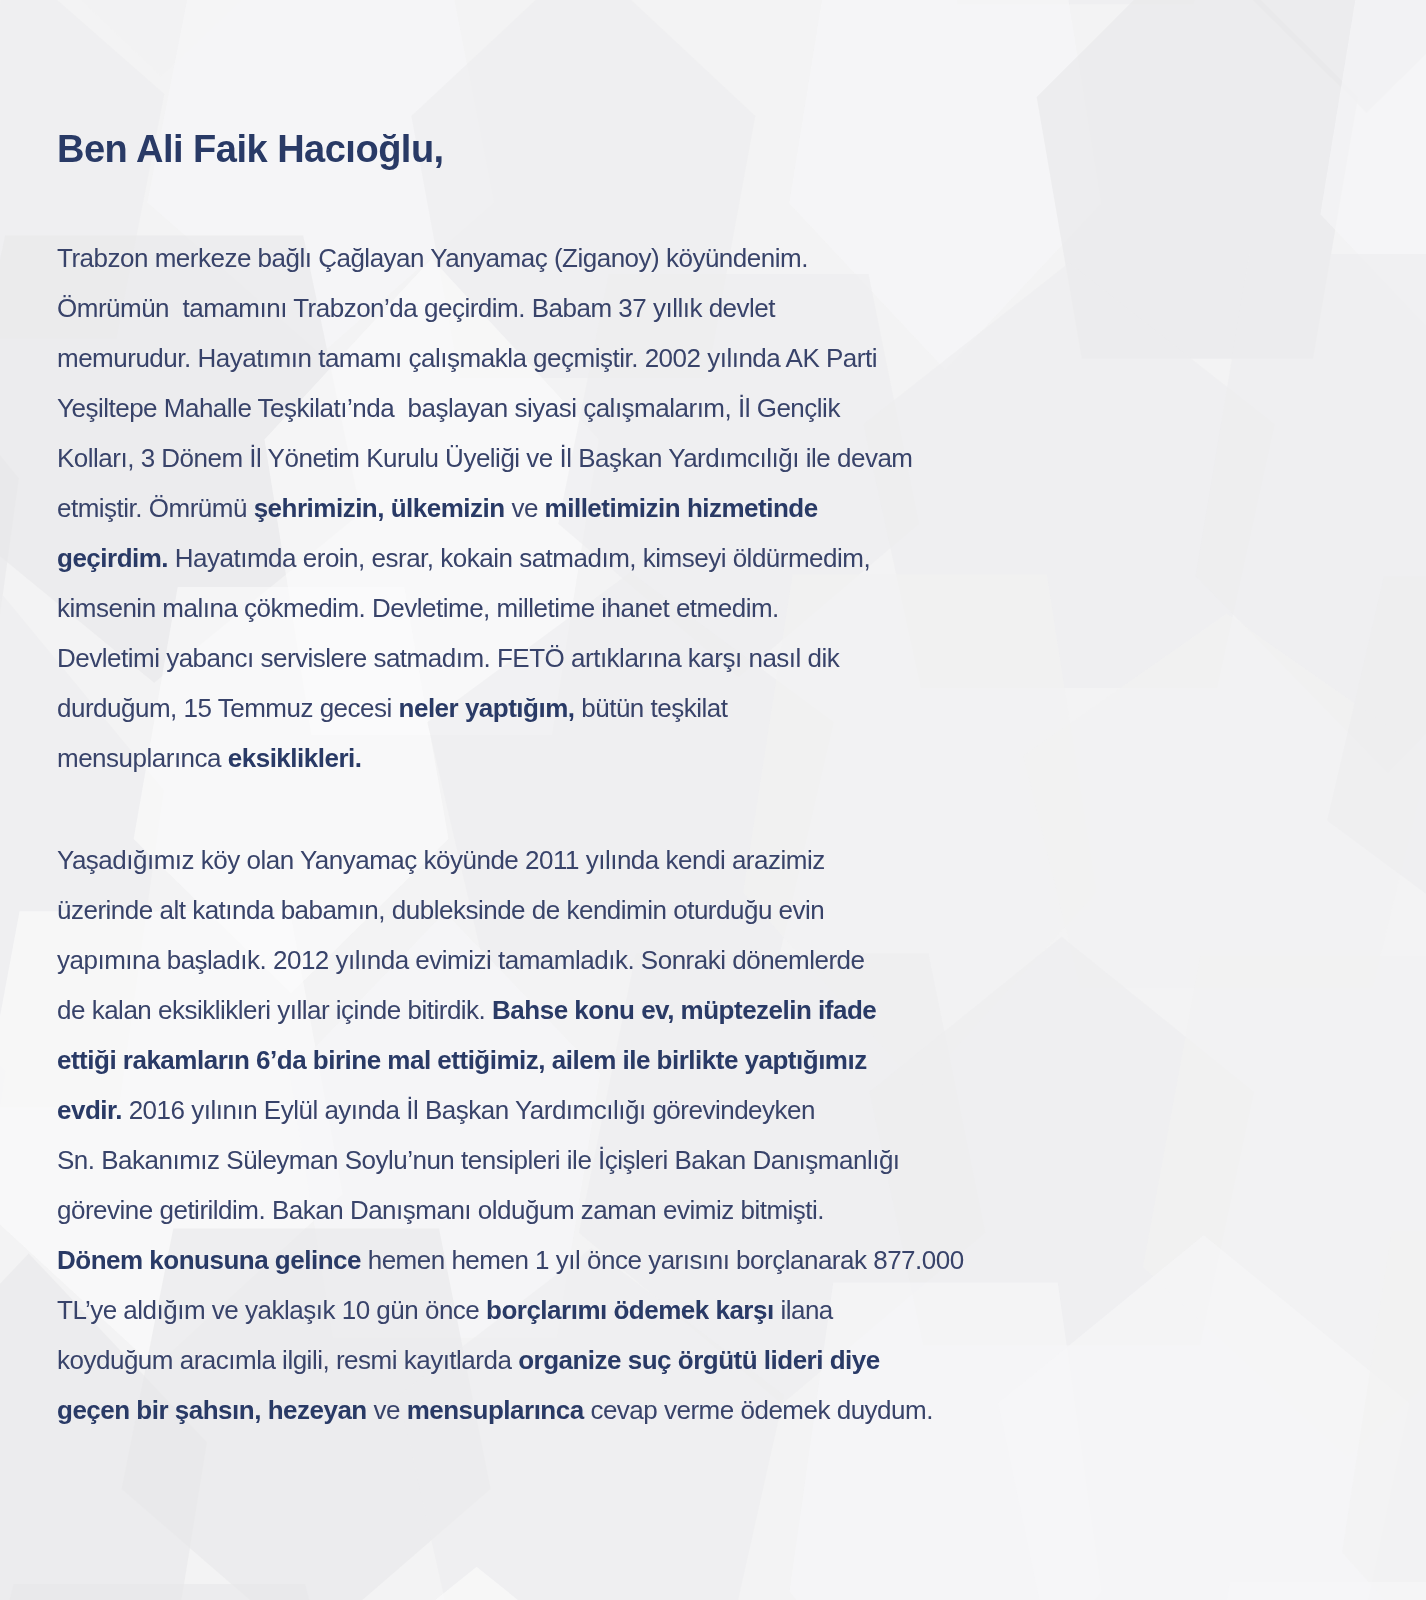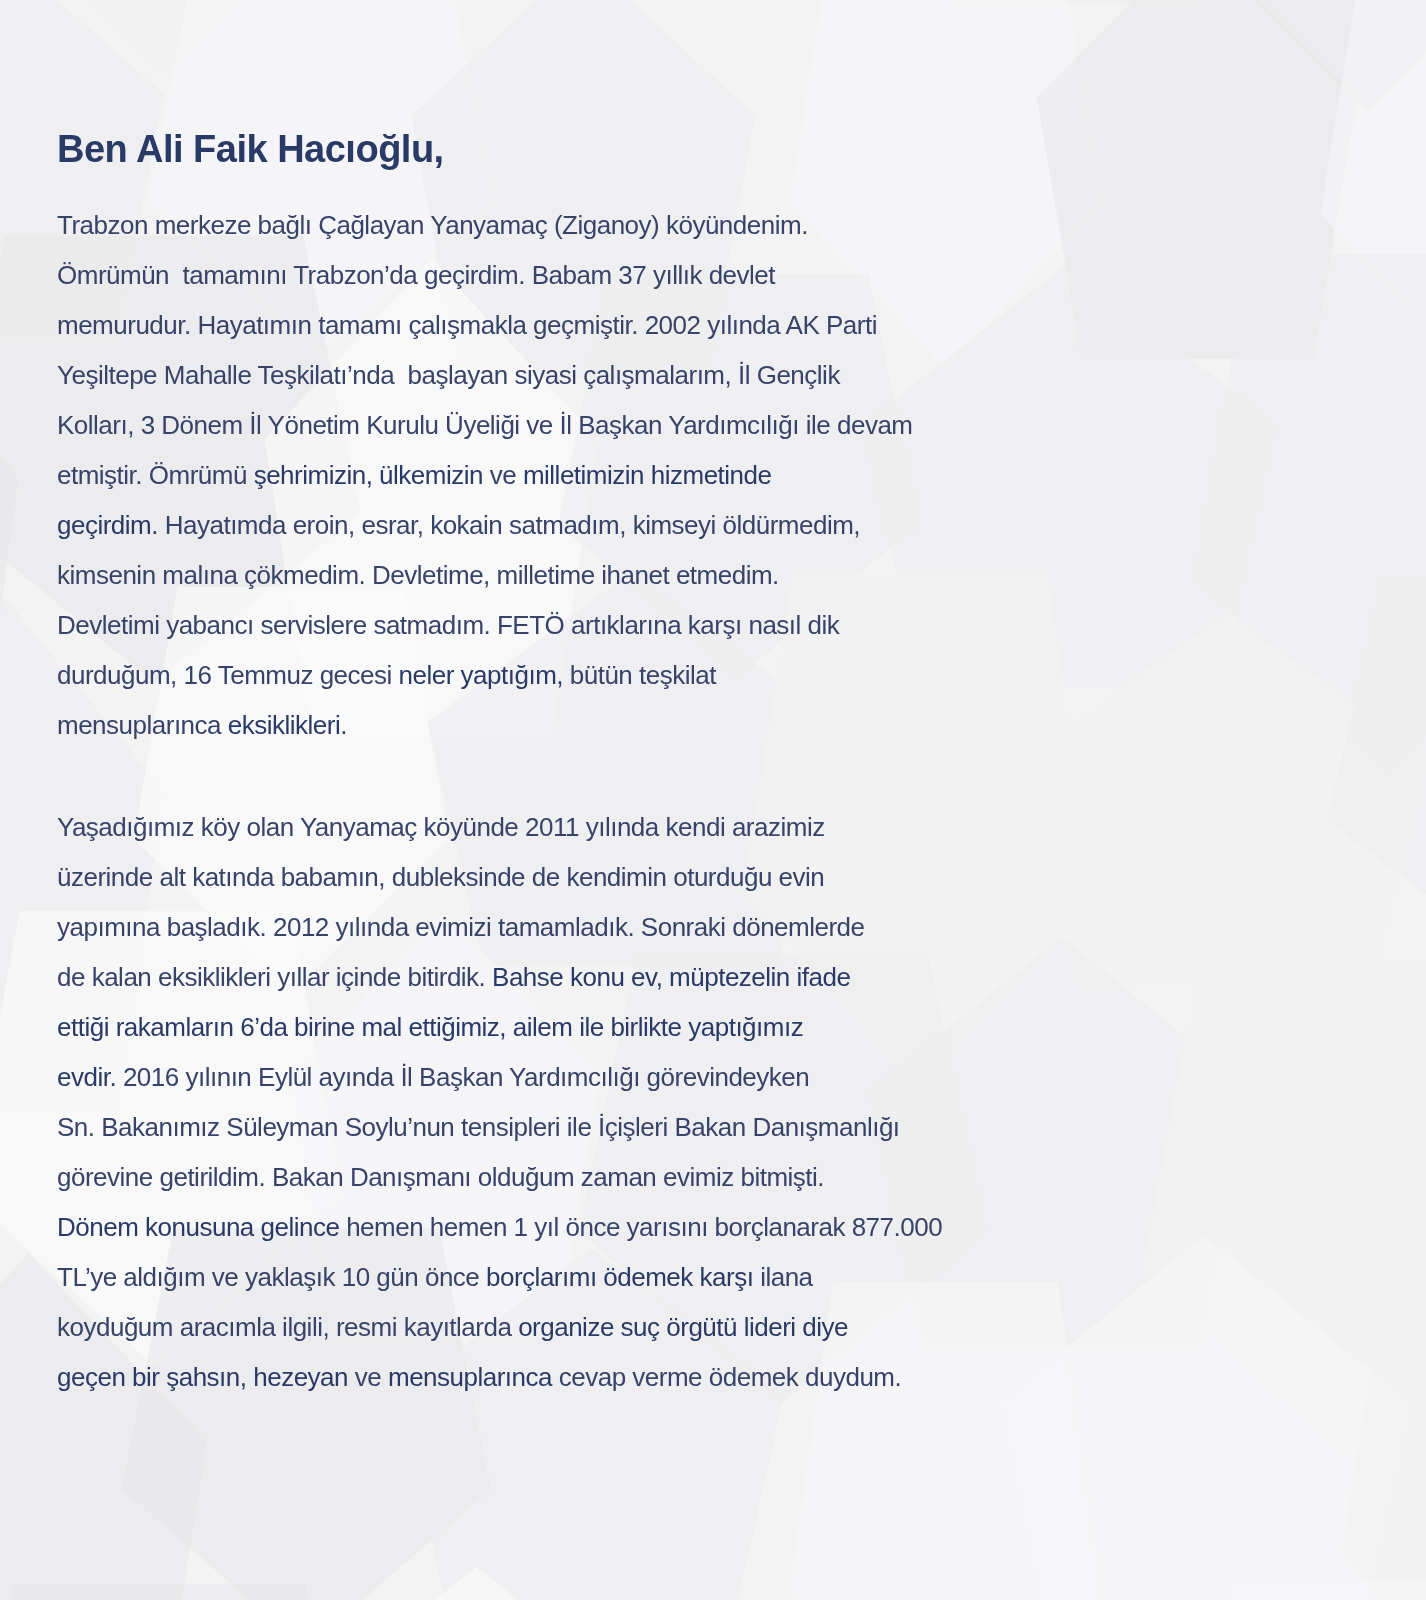--- a/index.html
+++ b/index.html
@@ -26,38 +26,38 @@
     height: 1600px;
     display: block;
   }
   .content {
     position: absolute;
     top: 124px;
     left: 57px;
     right: 50px;
   }
   .title {
-    margin: 0 0 26px 0;
+    margin: 0 0 59px 0;
     font-size: 38px;
     line-height: 50px;
     font-weight: bold;
     letter-spacing: -0.5px;
     color: #293a66;
   }
   .para {
     margin: 0 0 52px 0;
     font-size: 26px;
     line-height: 50px;
     letter-spacing: -0.5px;
     white-space: pre;
     color: #38436a;
   }
   .para:last-child { margin-bottom: 0; }
   .para .b {
-    font-weight: normal;
+    font-weight: bold;
     color: #293a66;
   }
 </style>
 </head>
 <body>
 
 <div class="page">
   <svg class="bg" viewBox="0 0 1426 1600" xmlns="http://www.w3.org/2000/svg">
       <rect x="0" y="0" width="1426" height="1600" fill="#f3f3f4"></rect>
       <polygon points="-123.6,-367.3 28.6,-189.2 -14.0,101.5 -233.2,101.5 -275.8,-189.2" fill="#f7f7f8" fill-opacity="0.6"></polygon>
@@ -114,21 +114,21 @@
     <h1 class="title">Ben Ali Faik Hacıoğlu,</h1>
     <p class="para"><span>Trabzon merkeze bağlı Çağlayan Yanyamaç (Ziganoy) köyündenim.
 Ömrümün  tamamını Trabzon’da geçirdim. Babam 37 yıllık devlet
 memurudur. Hayatımın tamamı çalışmakla geçmiştir. 2002 yılında AK Parti
 Yeşiltepe Mahalle Teşkilatı’nda  başlayan siyasi çalışmalarım, İl Gençlik
 Kolları, 3 Dönem İl Yönetim Kurulu Üyeliği ve İl Başkan Yardımcılığı ile devam
 etmiştir. Ömrümü </span><span class="b">şehrimizin, ülkemizin</span><span> ve </span><span class="b">milletimizin hizmetinde
 geçirdim.</span><span> Hayatımda eroin, esrar, kokain satmadım, kimseyi öldürmedim,
 kimsenin malına çökmedim. Devletime, milletime ihanet etmedim.
 Devletimi yabancı servislere satmadım. FETÖ artıklarına karşı nasıl dik
-durduğum, 16 Temmuz gecesi </span><span class="b">neler yaptığım,</span><span> bütün teşkilat
+durduğum, 15 Temmuz gecesi </span><span class="b">neler yaptığım,</span><span> bütün teşkilat
 mensuplarınca </span><span class="b">eksiklikleri.</span></p>
     <p class="para"><span>Yaşadığımız köy olan Yanyamaç köyünde 2011 yılında kendi arazimiz
 üzerinde alt katında babamın, dubleksinde de kendimin oturduğu evin
 yapımına başladık. 2012 yılında evimizi tamamladık. Sonraki dönemlerde
 de kalan eksiklikleri yıllar içinde bitirdik. </span><span class="b">Bahse konu ev, müptezelin ifade
 ettiği rakamların 6’da birine mal ettiğimiz, ailem ile birlikte yaptığımız
 evdir.</span><span> 2016 yılının Eylül ayında İl Başkan Yardımcılığı görevindeyken
 Sn. Bakanımız Süleyman Soylu’nun tensipleri ile İçişleri Bakan Danışmanlığı
 görevine getirildim. Bakan Danışmanı olduğum zaman evimiz bitmişti.
 </span><span class="b">Dönem konusuna gelince</span><span> hemen hemen 1 yıl önce yarısını borçlanarak 877.000

